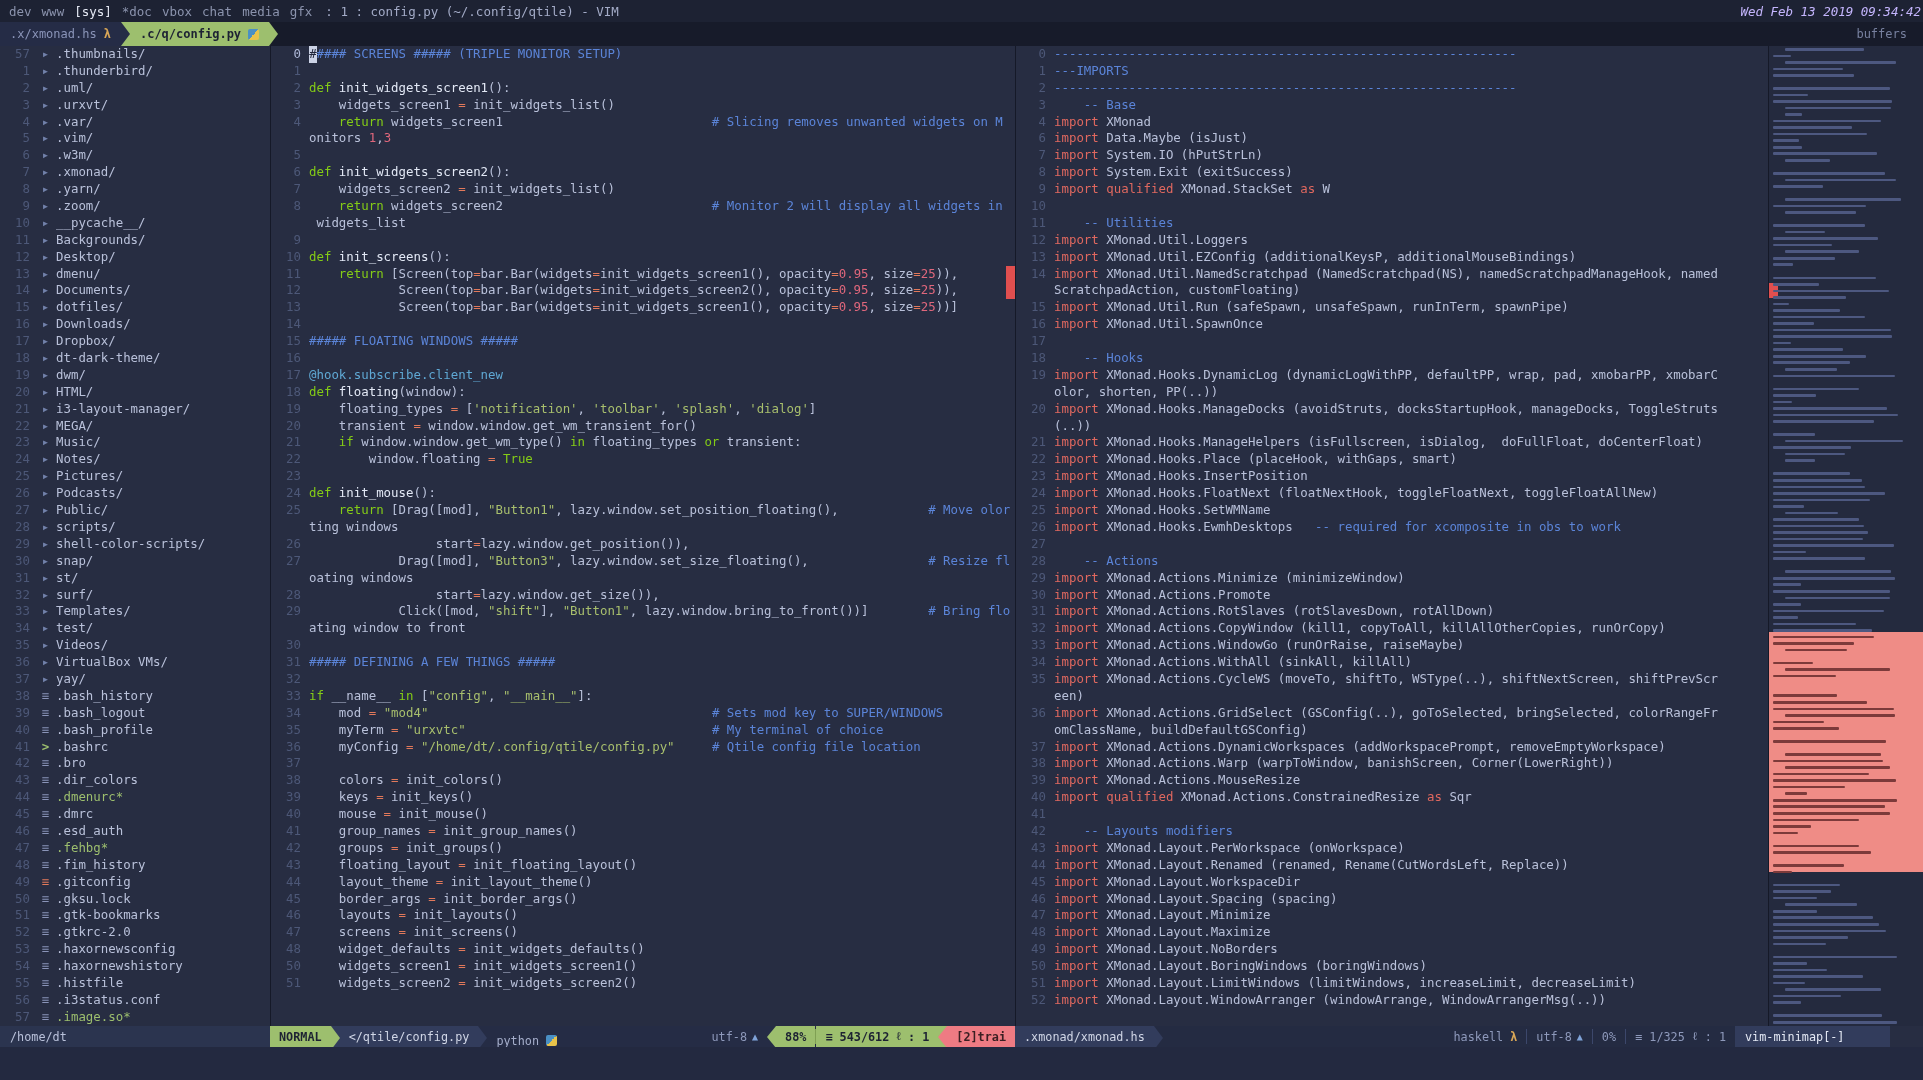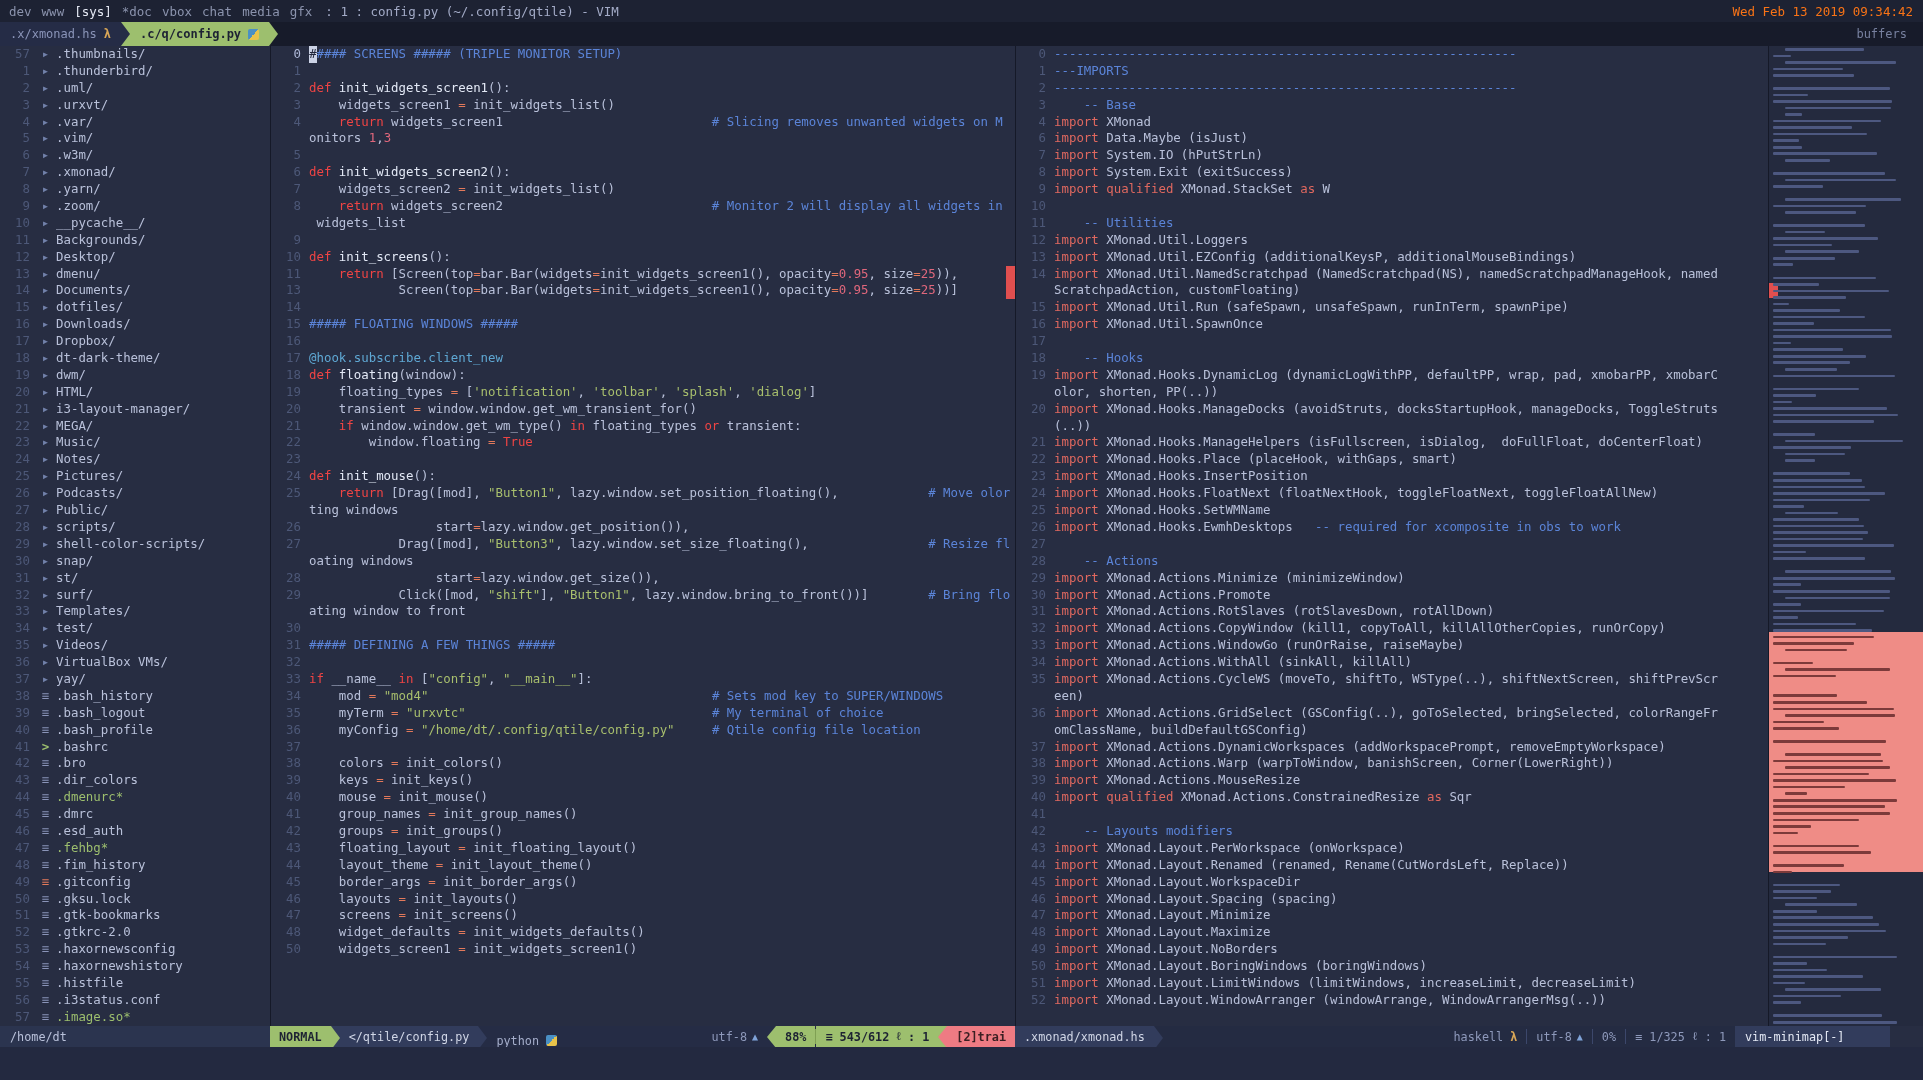--- a/index.html
+++ b/index.html
@@ -6,21 +6,21 @@
   #root{position:relative;width:1923px;height:1080px;background:#272d42;overflow:hidden;
         font-family:"DejaVu Sans Mono",monospace;color:#b9c1da;}
 
   
   #topbar{position:absolute;left:0;top:0;width:100%;height:22px;background:#1d2233;
           display:flex;align-items:center;font-size:12.5px;color:#8b93ad;}
   #ws-list{display:flex;padding-left:4px;}
   .ws{padding:0 5px;}
   .ws.active{color:#e6eaf5;}
   #topbar-title{margin-left:8px;color:#a3abc7;white-space:pre;}
-  #topbar-clock{margin-left:auto;padding-right:10px;color:#f97316;}
+  #topbar-clock{margin-left:auto;padding-right:2px;color:#c4b5fd;font-style:italic;}
 
   
   #tabline{position:absolute;left:0;top:22px;width:100%;height:24px;background:#171b2a;
            display:flex;align-items:stretch;font-size:12px;}
   .tab{display:flex;align-items:center;padding:0 10px;background:#252c46;color:#8a94b8;white-space:pre;}
   .tab.active{background:#9dbf6e;color:#1d2233;font-weight:bold;}
   .hsicon{margin-left:7px;color:#d8a657;font-weight:bold;}
   .pyicon{display:inline-block;width:11px;height:11px;border-radius:2px;margin-left:7px;
           background:linear-gradient(135deg,#4a90c4 50%,#e8c34a 50%);}
   .tri-r{width:0;height:0;border-top:12px solid transparent;border-bottom:12px solid transparent;}
@@ -34,21 +34,21 @@
   #pane-right{left:1015px;width:753px;border-left:1px solid #151928;box-sizing:border-box;}
   #pane-map{left:1768px;width:155px;border-left:1px solid #151928;box-sizing:border-box;background:#242a3e;}
 
   .crow,.trow{height:16.895px;line-height:16.895px;white-space:pre;}
   .ln{display:inline-block;width:30px;padding-right:8px;text-align:right;color:#4d5878;}
   .ln.cur{color:#aeb8d8;}
   .ct{color:#b9c1da;}
 
   
   .c-com{color:#5b84d8;}
-  .c-kw{color:#ef4444;}
+  .c-kw{color:#84cc16;}
   .c-str{color:#a8bf6d;}
   .c-num{color:#e0677c;}
   .c-fn{color:#e3e9f6;}
   .c-dec{color:#5fa8d4;}
   .c-op{color:#e2795b;}
   .c-imp{color:#e0685f;}
 
   
   .ticon{display:inline-block;width:15px;margin-right:3px;text-align:center;}
   .i-d{color:#7282ab;}
@@ -191,20 +191,21 @@
       <div class="crow"><span class="ln">4</span><span class="ct">    <span class="c-kw">return</span> widgets_screen1                            <span class="c-com"># Slicing removes unwanted widgets on M</span></span></div>
       <div class="crow"><span class="ln"></span><span class="ct">onitors <span class="c-num">1</span>,<span class="c-num">3</span></span></div>
       <div class="crow"><span class="ln">5</span><span class="ct"></span></div>
       <div class="crow"><span class="ln">6</span><span class="ct"><span class="c-kw">def</span> <span class="c-fn">init_widgets_screen2</span>():</span></div>
       <div class="crow"><span class="ln">7</span><span class="ct">    widgets_screen2 <span class="c-op">=</span> init_widgets_list()</span></div>
       <div class="crow"><span class="ln">8</span><span class="ct">    <span class="c-kw">return</span> widgets_screen2                            <span class="c-com"># Monitor 2 will display all widgets in</span></span></div>
       <div class="crow"><span class="ln"></span><span class="ct"> widgets_list</span></div>
       <div class="crow"><span class="ln">9</span><span class="ct"></span></div>
       <div class="crow"><span class="ln">10</span><span class="ct"><span class="c-kw">def</span> <span class="c-fn">init_screens</span>():</span></div>
       <div class="crow"><span class="ln">11</span><span class="ct">    <span class="c-kw">return</span> [Screen(top<span class="c-op">=</span>bar.Bar(widgets<span class="c-op">=</span>init_widgets_screen1(), opacity<span class="c-op">=</span><span class="c-num">0.95</span>, size<span class="c-op">=</span><span class="c-num">25</span>)),</span></div>
+      <div class="crow"><span class="ln">12</span><span class="ct">            Screen(top<span class="c-op">=</span>bar.Bar(widgets<span class="c-op">=</span>init_widgets_screen2(), opacity<span class="c-op">=</span><span class="c-num">0.95</span>, size<span class="c-op">=</span><span class="c-num">25</span>)),</span></div>
       <div class="crow"><span class="ln">13</span><span class="ct">            Screen(top<span class="c-op">=</span>bar.Bar(widgets<span class="c-op">=</span>init_widgets_screen1(), opacity<span class="c-op">=</span><span class="c-num">0.95</span>, size<span class="c-op">=</span><span class="c-num">25</span>))]</span></div>
       <div class="crow"><span class="ln">14</span><span class="ct"></span></div>
       <div class="crow"><span class="ln">15</span><span class="ct"><span class="c-com">##### FLOATING WINDOWS #####</span></span></div>
       <div class="crow"><span class="ln">16</span><span class="ct"></span></div>
       <div class="crow"><span class="ln">17</span><span class="ct"><span class="c-dec">@hook.subscribe.client_new</span></span></div>
       <div class="crow"><span class="ln">18</span><span class="ct"><span class="c-kw">def</span> <span class="c-fn">floating</span>(window):</span></div>
       <div class="crow"><span class="ln">19</span><span class="ct">    floating_types <span class="c-op">=</span> [<span class="c-str">'notification'</span>, <span class="c-str">'toolbar'</span>, <span class="c-str">'splash'</span>, <span class="c-str">'dialog'</span>]</span></div>
       <div class="crow"><span class="ln">20</span><span class="ct">    transient <span class="c-op">=</span> window.window.get_wm_transient_for()</span></div>
       <div class="crow"><span class="ln">21</span><span class="ct">    <span class="c-kw">if</span> window.window.get_wm_type() <span class="c-kw">in</span> floating_types <span class="c-kw">or</span> transient:</span></div>
       <div class="crow"><span class="ln">22</span><span class="ct">        window.floating <span class="c-op">=</span> <span class="c-kw">True</span></span></div>
@@ -231,20 +232,21 @@
       <div class="crow"><span class="ln">40</span><span class="ct">    mouse <span class="c-op">=</span> init_mouse()</span></div>
       <div class="crow"><span class="ln">41</span><span class="ct">    group_names <span class="c-op">=</span> init_group_names()</span></div>
       <div class="crow"><span class="ln">42</span><span class="ct">    groups <span class="c-op">=</span> init_groups()</span></div>
       <div class="crow"><span class="ln">43</span><span class="ct">    floating_layout <span class="c-op">=</span> init_floating_layout()</span></div>
       <div class="crow"><span class="ln">44</span><span class="ct">    layout_theme <span class="c-op">=</span> init_layout_theme()</span></div>
       <div class="crow"><span class="ln">45</span><span class="ct">    border_args <span class="c-op">=</span> init_border_args()</span></div>
       <div class="crow"><span class="ln">46</span><span class="ct">    layouts <span class="c-op">=</span> init_layouts()</span></div>
       <div class="crow"><span class="ln">47</span><span class="ct">    screens <span class="c-op">=</span> init_screens()</span></div>
       <div class="crow"><span class="ln">48</span><span class="ct">    widget_defaults <span class="c-op">=</span> init_widgets_defaults()</span></div>
       <div class="crow"><span class="ln">50</span><span class="ct">    widgets_screen1 <span class="c-op">=</span> init_widgets_screen1()</span></div>
+      <div class="crow"><span class="ln">51</span><span class="ct">    widgets_screen2 <span class="c-op">=</span> init_widgets_screen2()</span></div>
       <div class="mark-red" style="top: 219.635px; height: 33.79px;"></div>
     </div>
   <div id="pane-right" class="pane">
       <div class="crow"><span class="ln">0</span><span class="ct"><span class="c-com">--------------------------------------------------------------</span></span></div>
       <div class="crow"><span class="ln">1</span><span class="ct"><span class="c-com">---IMPORTS</span></span></div>
       <div class="crow"><span class="ln">2</span><span class="ct"><span class="c-com">--------------------------------------------------------------</span></span></div>
       <div class="crow"><span class="ln">3</span><span class="ct">    <span class="c-com">-- Base</span></span></div>
       <div class="crow"><span class="ln">4</span><span class="ct"><span class="c-imp">import</span> XMonad</span></div>
       <div class="crow"><span class="ln">6</span><span class="ct"><span class="c-imp">import</span> Data.Maybe (isJust)</span></div>
       <div class="crow"><span class="ln">7</span><span class="ct"><span class="c-imp">import</span> System.IO (hPutStrLn)</span></div>

